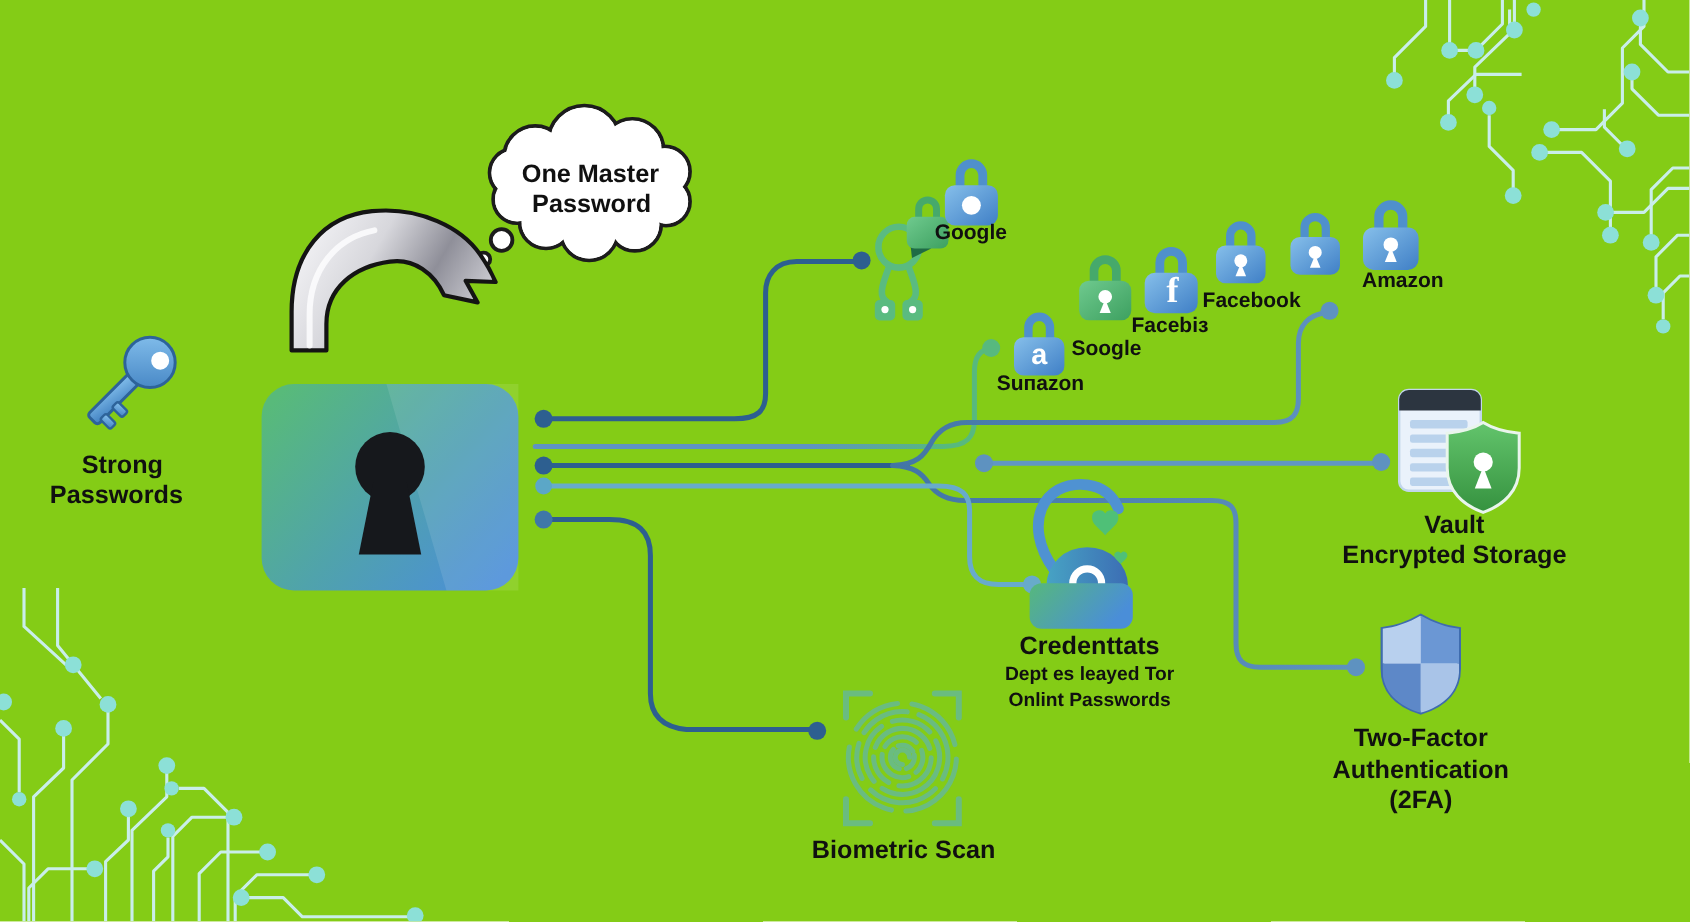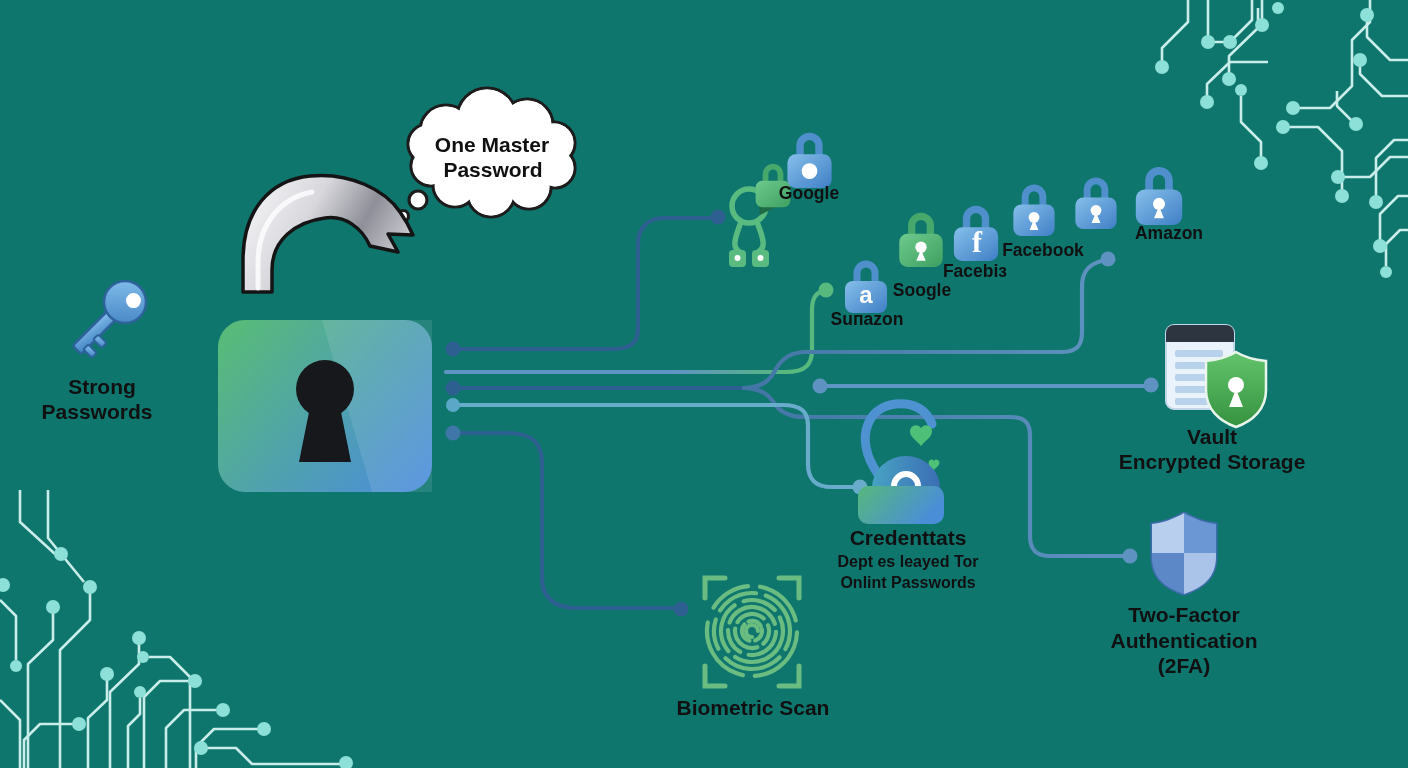--- a/index.html
+++ b/index.html
@@ -1,16 +1,16 @@
 <!DOCTYPE html>
 <html><head>
 <meta charset="utf-8">
 <style>
   html,body{margin:0;padding:0;background:#ffffff;}
-  .page{position:relative;width:1408px;height:768px;background:#0f766e;overflow:hidden;
+  .page{position:relative;width:1408px;height:768px;background:#84cc16;overflow:hidden;
         font-family:"Liberation Sans",sans-serif;}
   svg{display:block;}
   .lbl{font-family:"Liberation Sans",sans-serif;font-weight:bold;fill:#101010;}
   .lbl-lg{font-size:21px;}
   .lbl-md{font-size:17.5px;}
   .lbl-sm{font-size:16px;}
   .circuit-line{stroke:#c9eeea;stroke-width:2.6;fill:none;stroke-linejoin:round;}
   .circuit-dot{fill:#8ce0d7;}
   .conn{fill:none;stroke-linecap:round;stroke-linejoin:round;stroke-width:4.2;}
 </style>

